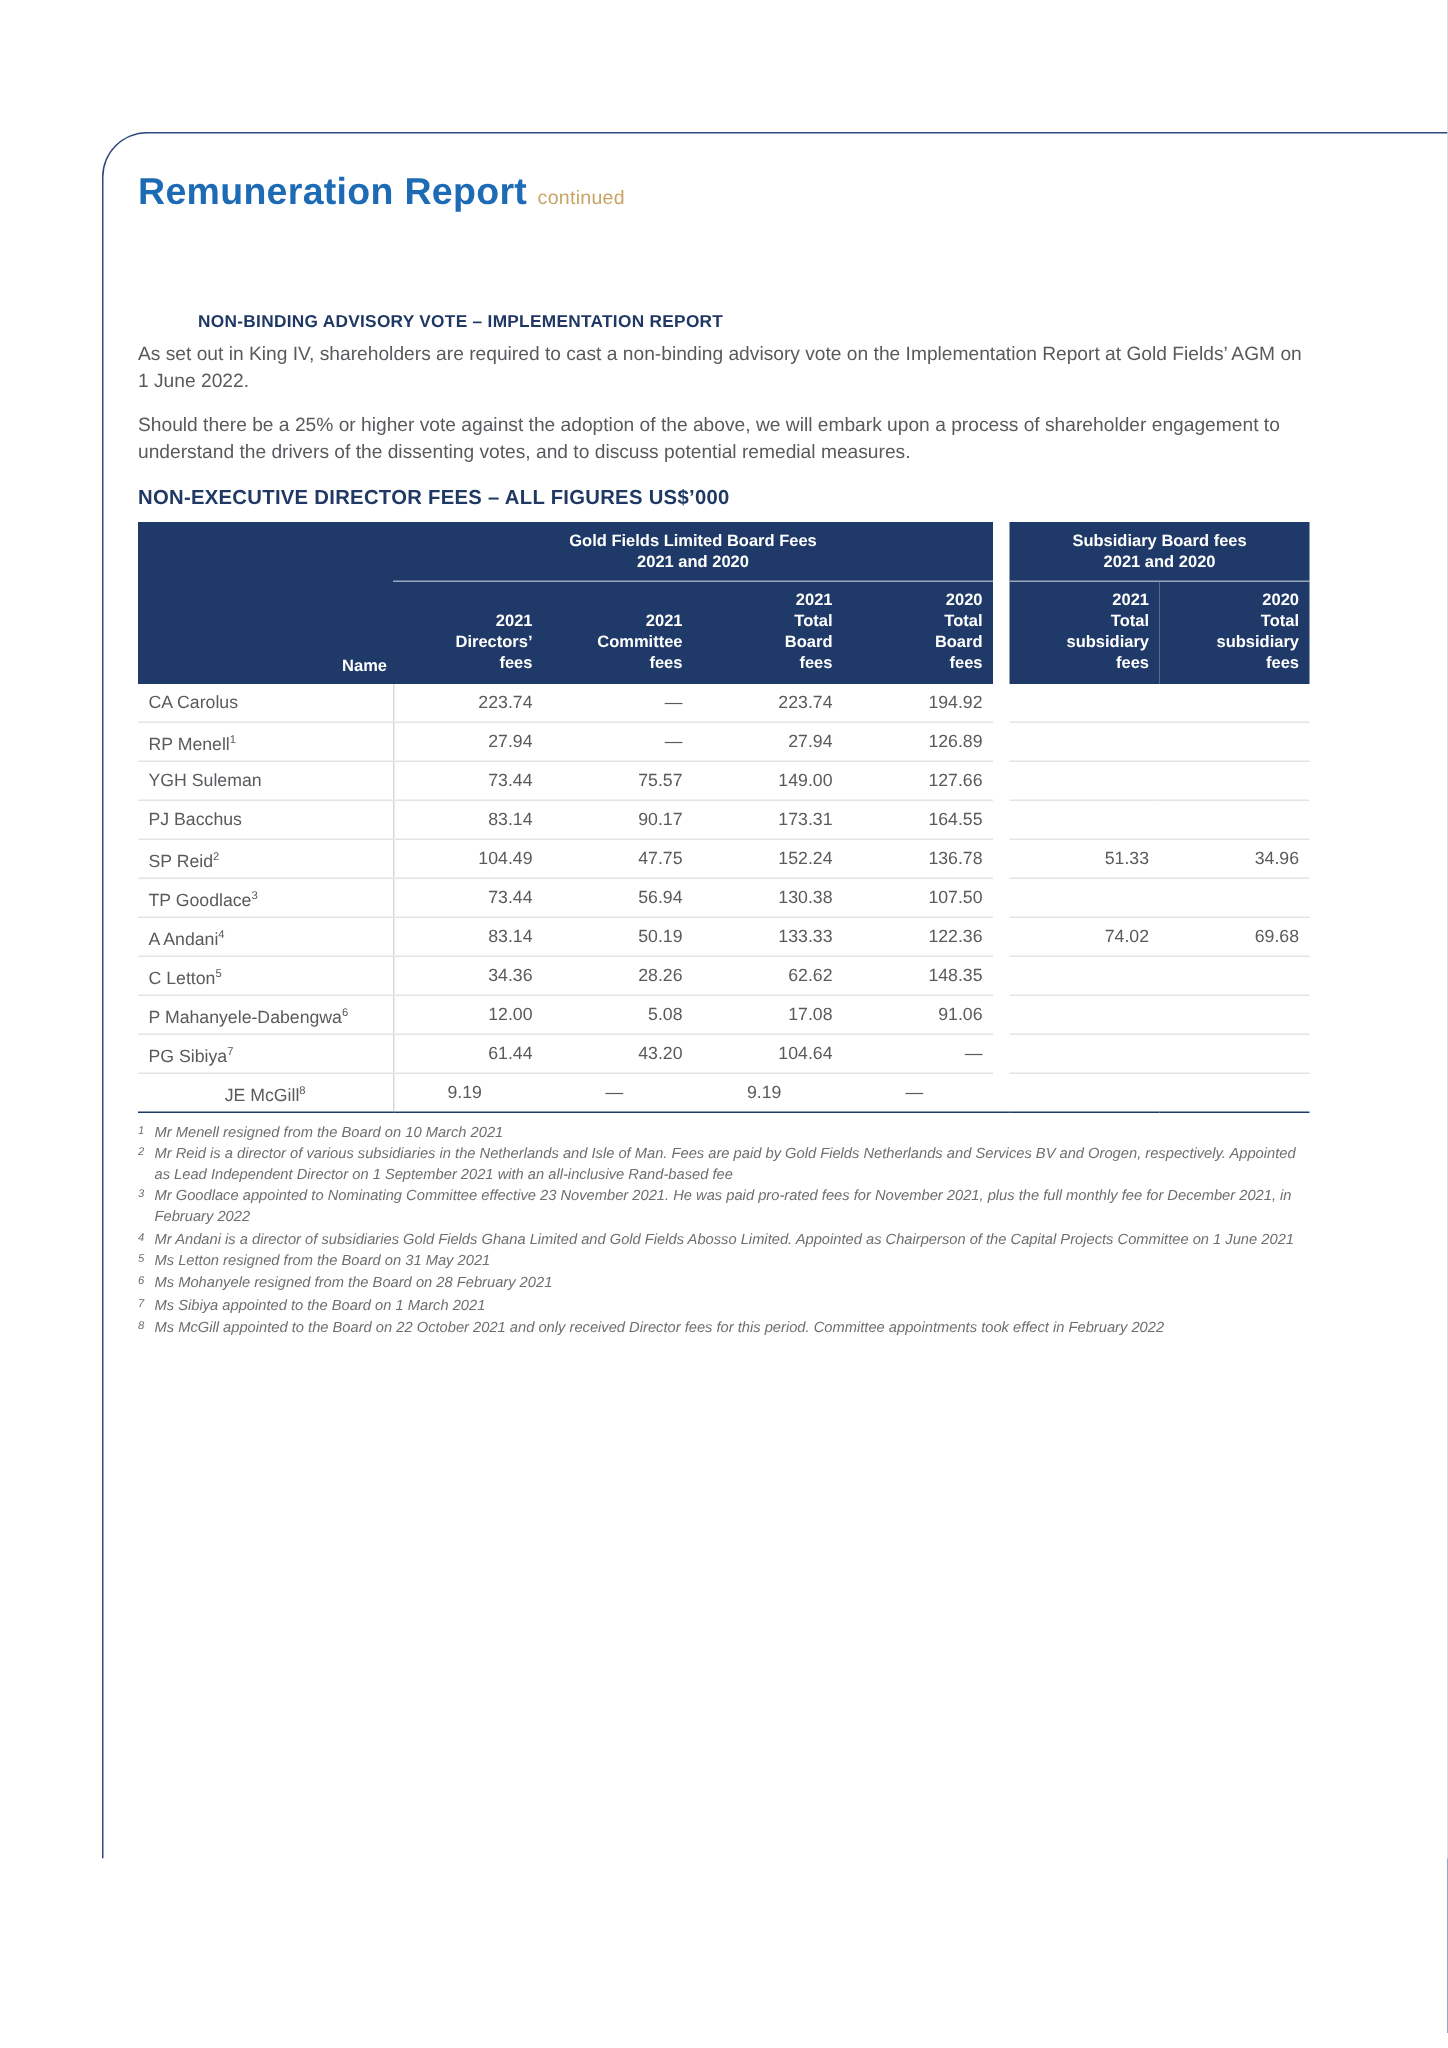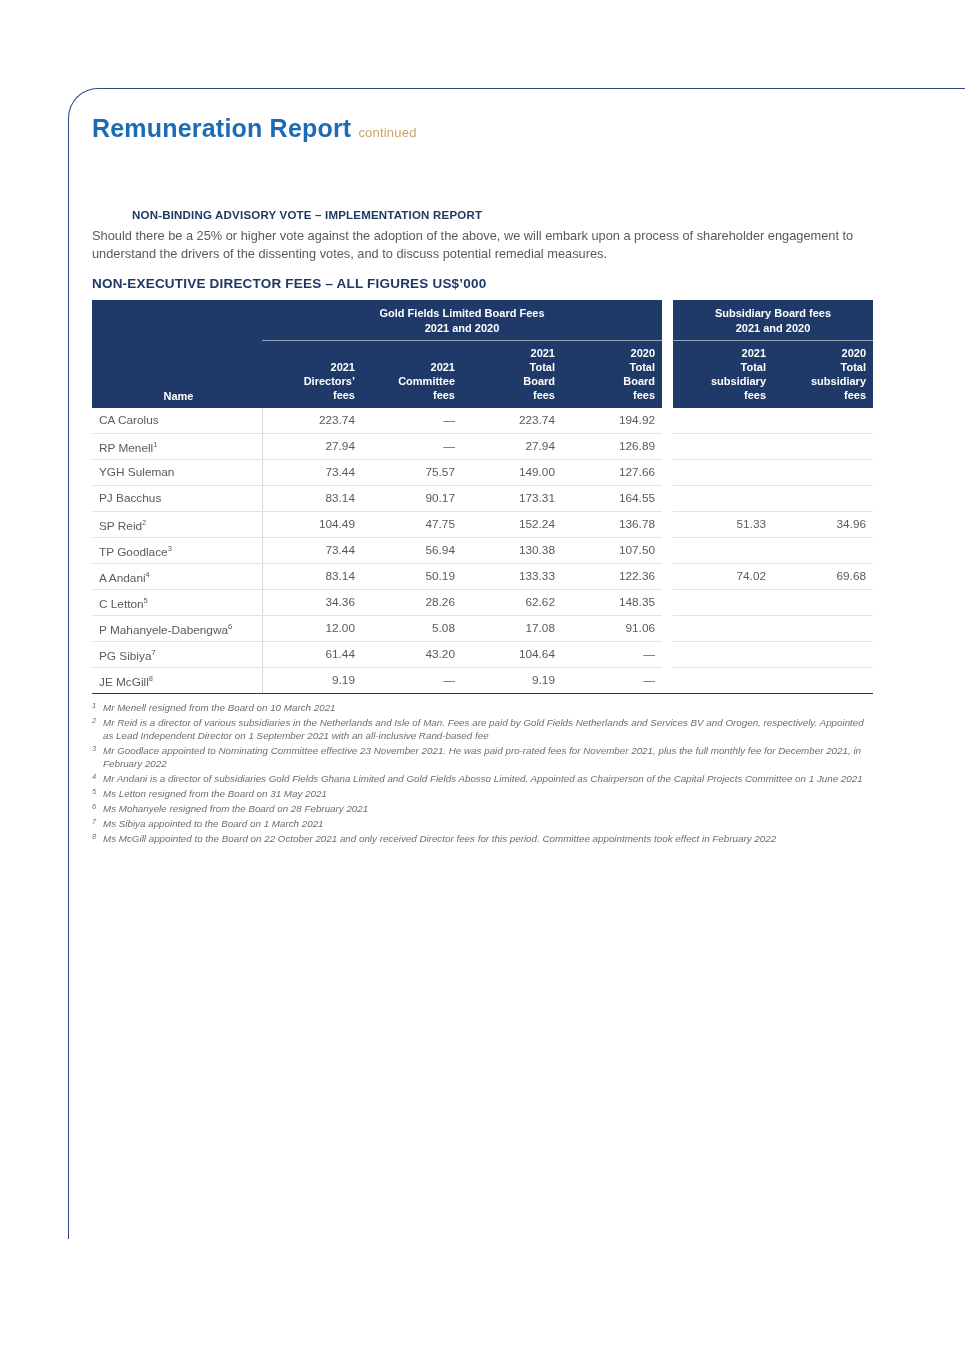--- a/index.html
+++ b/index.html
@@ -36,32 +36,32 @@
   .fees-table th.th-gap { background:#fff; }
   .fees-table th.group-head {
     text-align:center; vertical-align:middle; padding:6px 4px 5px 4px;
     line-height:1.3; white-space:pre-line;
     border-bottom:1px solid rgba(255,255,255,0.55);
   }
   .fees-table th.col-head {
     text-align:right; vertical-align:bottom; padding:5px 7px 6px 2px;
     line-height:1.28; white-space:pre-line;
   }
-  .fees-table th.name-head { text-align:center; vertical-align:bottom; padding:5px 4px 6px 7px; }
+  .fees-table th.name-head { text-align:right; vertical-align:bottom; padding:5px 4px 6px 7px; }
 
   .fees-table tbody td {
     font-size:11.8px; color:var(--body_text,#595a5d);
     border-bottom:1px solid var(--row_line,#e4e4e6);
     height:19px; line-height:13px; padding:3px 7px 3px 2px;
   }
   .fees-table tbody td.td-name { text-align:left; padding-left:7px; }
   .fees-table tbody td.td-num { text-align:right; }
   .fees-table tbody td.first-num { border-left:1px solid var(--col_line,#d8d8da); }
   .fees-table tbody td.td-gap { border-bottom:0; padding:0; }
-  .fees-table tbody tr:last-child td { border-bottom:1px solid var(--table_header_bg,#26426f); }
+  .fees-table tbody tr:last-child td { border-bottom:1px solid var(--table_header_bg,#26426f);text-align:center; }
   .fees-table sup { font-size:7.5px; }
 
   .footnotes { margin-top:7px; width:781px; }
   .footnote {
     position:relative; padding-left:11px; margin-bottom:1.5px;
     font-size:9.8px; font-style:italic; color:var(--footnote_text,#6d6e71); line-height:1.36;
   }
   .footnote sup { position:absolute; left:0; top:0; font-size:7.5px; font-style:italic; }
 
   .footer { position:absolute; left:92px; top:1292px; }
@@ -77,20 +77,21 @@
 </head>
 <body>
 
 <div class="page">
   <div class="frame"></div>
 
   <div class="content">
     <h1 class="doc-title"><span>Remuneration Report</span><span class="continued">continued</span></h1>
 
     <h2 class="h-small">NON-BINDING ADVISORY VOTE – IMPLEMENTATION REPORT</h2>
+    <p class="para">As set out in King IV, shareholders are required to cast a non-binding advisory vote on the Implementation Report at Gold Fields’ AGM on 1 June 2022.</p>
     <p class="para">Should there be a 25% or higher vote against the adoption of the above, we will embark upon a process of shareholder engagement to understand the drivers of the dissenting votes, and to discuss potential remedial measures.</p>
 
     <h2 class="h-large">NON-EXECUTIVE DIRECTOR FEES – ALL FIGURES US$’000</h2>
 
     <table class="fees-table">
       <colgroup>
         <col style="width:170px">
           <col style="width:100px">
           <col style="width:100px">
           <col style="width:100px">

